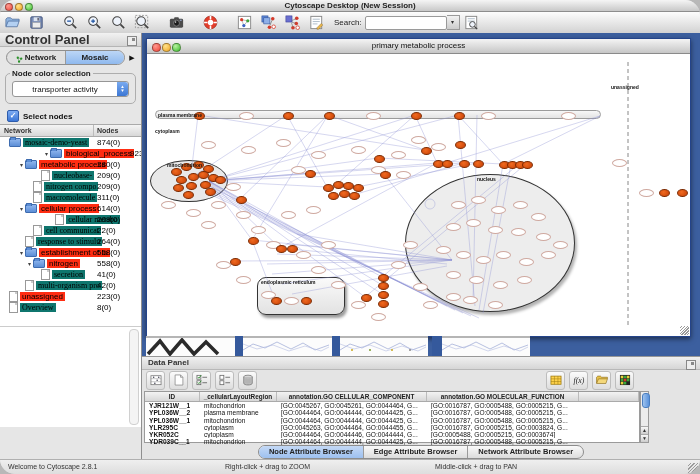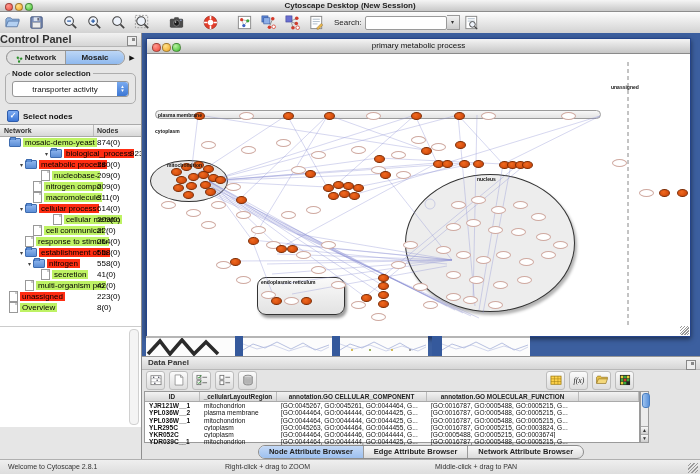--- a/index.html
+++ b/index.html
@@ -1,38 +1,38 @@
 <!DOCTYPE html>
 <html><head>
 <meta charset="utf-8">
 <style>
   html,body{margin:0;padding:0;}
   body{width:700px;height:474px;font-family:"Liberation Sans",sans-serif;background:#b8b8b8;overflow:hidden;}
-  .app{position:relative;width:700px;height:474px;background:#d6d6d6;overflow:hidden;}
+  .app{position:relative;width:700px;height:474px;background:#d6d6d6;overflow:hidden;border-radius:15px;}
 
   
   .titlebar{position:absolute;left:0;top:0;width:700px;height:11px;background:linear-gradient(#f5f5f5,#c8c8c8);border-bottom:1px solid #8d8d8d;}
   .titlebar .title{position:absolute;left:0;right:0;top:0;height:11px;line-height:11px;text-align:center;font-size:8px;font-weight:bold;color:#222;}
   .tl{position:absolute;top:2.5px;width:6px;height:6px;border-radius:50%;border:0.5px solid rgba(0,0,0,.35);}
   .tl.r{left:5px;background:radial-gradient(circle at 35% 30%,#ff9a90,#ef4b3e);}
   .tl.y{left:15px;background:radial-gradient(circle at 35% 30%,#ffe28a,#f5a623);}
   .tl.g{left:25px;background:radial-gradient(circle at 35% 30%,#b7f2a1,#3fbf2f);}
 
   
   .toolbar{position:absolute;left:0;top:12px;width:700px;height:21px;background:linear-gradient(#fdfdfd,#d2d2d2);border-bottom:1px solid #979797;display:flex;align-items:center;}
   .tbtn{width:18px;height:18px;margin:0 3px;display:inline-flex;align-items:center;justify-content:center;}
   .tbtn svg{width:17px;height:17px;}
   .tgap{width:10px;}
   .search-label{font-size:8px;color:#222;margin:0 3px 0 6px;}
   .search-input{width:76px;height:12px;border:1px solid #9a9a9a;border-radius:2px;background:#fff;font-size:8px;padding:0 2px;}
   .search-drop{width:12px;height:13px;border:1px solid #9a9a9a;border-left:none;background:linear-gradient(#f2f2f2,#ccc);font-size:6px;line-height:12px;text-align:center;color:#333;}
 
   
   .cpanel{position:absolute;left:0;top:33px;width:142px;height:426px;background:#e6e6e6;border-right:1px solid #8f8f8f;box-sizing:border-box;}
-  .cp-head{height:13px;background:linear-gradient(#f2f2f2,#d5d5d5);border-bottom:1px solid #b5b5b5;font-size:11px;font-weight:bold;color:#333;line-height:13px;position:relative;}
+  .cp-head{height:13px;background:linear-gradient(#f2f2f2,#d5d5d5);border-bottom:1px solid #b5b5b5;font-size:13px;font-weight:bold;color:#333;line-height:13px;padding-left:5px;position:relative;}
   .float-ico{position:absolute;right:4px;top:2.5px;width:8px;height:8px;border:1px solid #888;background:#eee;}
   .float-ico:before{content:"";position:absolute;right:1px;top:1px;width:3px;height:3px;background:#888;}
   .cp-tabs{display:flex;align-items:center;padding:3px 4px 2px 6px;}
   .seg{display:flex;border:1px solid #8e8e8e;border-radius:8px;overflow:hidden;background:#e0e0e0;height:13px;flex:1;}
   .seg .s{flex:1;font-size:8px;font-weight:bold;color:#222;line-height:13px;text-align:center;border-right:1px solid #9a9a9a;display:flex;align-items:center;justify-content:center;gap:2px;}
   .seg .s:last-child{border-right:none;justify-content:center;}
   .seg .s.sel{background:linear-gradient(#bcd6f6,#8fb9ee);}
   .tab-arrow{width:10px;font-size:7px;color:#111;text-align:center;margin-left:2px;}
   .net-glyph{width:7px;height:7px;display:inline-block;}
   fieldset.ncs{margin:2px 5px 3px 5px;border:1px solid #adadad;border-radius:5px;padding:2px 4px 5px 4px;}
@@ -49,21 +49,21 @@
   .tree-body{background:#fff;height:189px;overflow:hidden;}
   .trow{position:relative;display:flex;align-items:center;height:11px;font-size:8px;}
   .trow.sel{background:#3b76d6;}
   .tarrow{font-size:6px;color:#444;width:7px;text-align:center;flex:none;}
   .tico{flex:none;margin-right:2px;}
   .fico{width:10px;height:7px;background:linear-gradient(#8fb6ee,#5c8ed6);border:1px solid #3e6cb0;border-radius:1px;position:relative;}
   .fico:before{content:"";position:absolute;left:0;top:-2px;width:4px;height:2px;background:#5c8ed6;border:1px solid #3e6cb0;border-bottom:none;border-radius:1px 1px 0 0;}
   .pico{width:7px;height:9px;background:#fff;border:1px solid #999;position:relative;}
   .pico:before{content:"";position:absolute;right:0;top:0;width:2px;height:2px;background:#ccc;}
   .tlabel{padding:0 2px;white-space:nowrap;overflow:hidden;color:#000;max-width:72px;}
-  .tlabel.green{background:#bef264;}
+  .tlabel.green{background:#0f766e;font-family:Liberation Serif, serif;}
   .tlabel.red{background:#ff2d12;}
   .tcount{position:absolute;left:97px;font-size:8px;color:#000;}
   .trow.sel .tcount{color:#fff;}
   .cp-lower{background:#fff;border-top:1px solid #ccc;height:100px;position:relative;}
   .cp-scroll{position:absolute;right:2px;top:2px;bottom:2px;width:8px;border:1px solid #d0d0d0;border-radius:4px;background:#f4f4f4;}
 
   
   .desktop{position:absolute;left:142px;top:33px;width:558px;height:323px;background:#3c5f9f;overflow:hidden;}
   .netwin{position:absolute;left:4px;top:5px;width:543px;height:297px;background:#fff;border:1px solid #24448a;box-shadow:0 2px 5px rgba(0,0,0,.5);}
   .nw-title{height:14px;background:linear-gradient(#f4f4f4,#c6c6c6);border-bottom:1px solid #8a8a8a;position:relative;}

